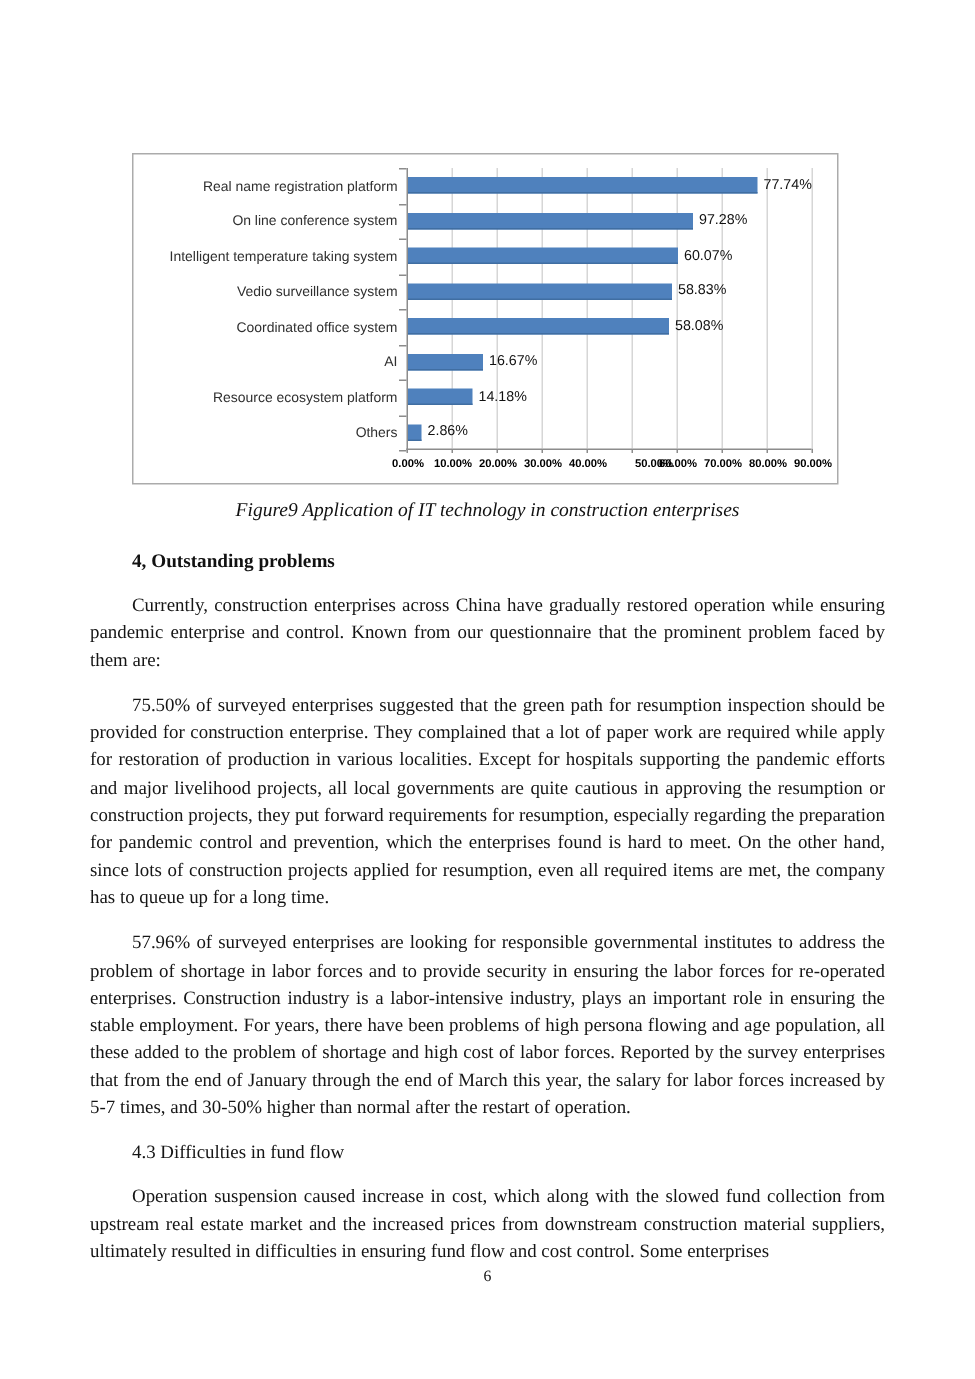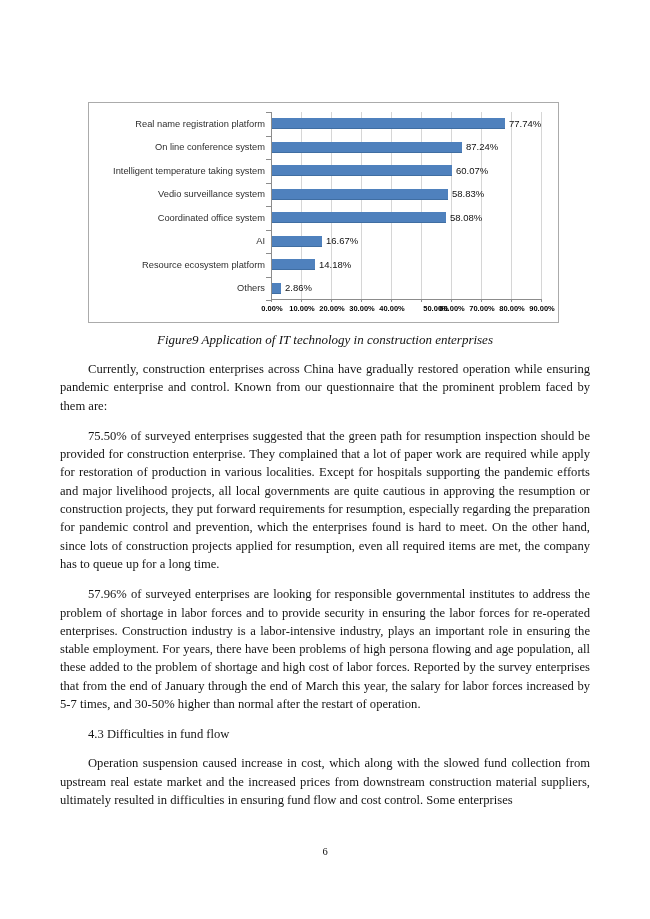--- a/index.html
+++ b/index.html
@@ -109,38 +109,39 @@
             <div class="ytick-mark" style="top: 47px; background: rgb(140, 140, 140);"></div>
             <div class="ytick-mark" style="top: 71px; background: rgb(140, 140, 140);"></div>
             <div class="ytick-mark" style="top: 94px; background: rgb(140, 140, 140);"></div>
             <div class="ytick-mark" style="top: 118px; background: rgb(140, 140, 140);"></div>
             <div class="ytick-mark" style="top: 141px; background: rgb(140, 140, 140);"></div>
             <div class="ytick-mark" style="top: 165px; background: rgb(140, 140, 140);"></div>
             <div class="ytick-mark" style="top: 188px; background: rgb(140, 140, 140);"></div>
             <div class="bar" style="top: 6px; width: 233px; background: rgb(79, 129, 189); border-bottom: 1px solid rgb(64, 110, 162);"></div>
             <div class="value-label" style="left: 237px; top: 6px;">77.74%</div>
             <div class="bar" style="top: 30px; width: 190px; background: rgb(79, 129, 189); border-bottom: 1px solid rgb(64, 110, 162);"></div>
-            <div class="value-label" style="left: 194px; top: 29px;">87.24%</div>
+            <div class="value-label" style="left: 194px; top: 29px;">97.28%</div>
             <div class="bar" style="top: 53px; width: 180px; background: rgb(79, 129, 189); border-bottom: 1px solid rgb(64, 110, 162);"></div>
             <div class="value-label" style="left: 184px; top: 53px;">60.07%</div>
             <div class="bar" style="top: 77px; width: 176px; background: rgb(79, 129, 189); border-bottom: 1px solid rgb(64, 110, 162);"></div>
             <div class="value-label" style="left: 180px; top: 76px;">58.83%</div>
             <div class="bar" style="top: 100px; width: 174px; background: rgb(79, 129, 189); border-bottom: 1px solid rgb(64, 110, 162);"></div>
             <div class="value-label" style="left: 178px; top: 100px;">58.08%</div>
             <div class="bar" style="top: 124px; width: 50px; background: rgb(79, 129, 189); border-bottom: 1px solid rgb(64, 110, 162);"></div>
             <div class="value-label" style="left: 54px; top: 123px;">16.67%</div>
             <div class="bar" style="top: 147px; width: 43px; background: rgb(79, 129, 189); border-bottom: 1px solid rgb(64, 110, 162);"></div>
             <div class="value-label" style="left: 47px; top: 147px;">14.18%</div>
             <div class="bar" style="top: 171px; width: 9px; background: rgb(79, 129, 189); border-bottom: 1px solid rgb(64, 110, 162);"></div>
             <div class="value-label" style="left: 13px; top: 170px;">2.86%</div>
           </div>
       </div>
       <figcaption class="caption">Figure9 Application of IT technology in construction enterprises</figcaption>
     </figure>
 
+    <h2 class="heading">4, Outstanding problems</h2>
     <p class="para">Currently, construction enterprises across China have gradually restored operation while ensuring pandemic enterprise and control. Known from our questionnaire that the prominent problem faced by them are:</p>
 
     <p class="para">75.50% of surveyed enterprises suggested that the green path for resumption inspection should be provided for construction enterprise. They complained that a lot of paper work are required while apply for restoration of production in various localities. Except for hospitals supporting the pandemic efforts and major livelihood projects, all local governments are quite cautious in approving the resumption or construction projects, they put forward requirements for resumption, especially regarding the preparation for pandemic control and prevention, which the enterprises found is hard to meet. On the other hand, since lots of construction projects applied for resumption, even all required items are met, the company has to queue up for a long time.</p>
 
     <p class="para">57.96% of surveyed enterprises are looking for responsible governmental institutes to address the problem of shortage in labor forces and to provide security in ensuring the labor forces for re-operated enterprises. Construction industry is a labor-intensive industry, plays an important role in ensuring the stable employment. For years, there have been problems of high persona flowing and age population, all these added to the problem of shortage and high cost of labor forces. Reported by the survey enterprises that from the end of January through the end of March this year, the salary for labor forces increased by 5-7 times, and 30-50% higher than normal after the restart of operation.</p>
 
     <p class="subhead">4.3 Difficulties in fund flow</p>
     <p class="para">Operation suspension caused increase in cost, which along with the slowed fund collection from upstream real estate market and the increased prices from downstream construction material suppliers, ultimately resulted in difficulties in ensuring fund flow and cost control. Some enterprises</p>
 
   </div>

